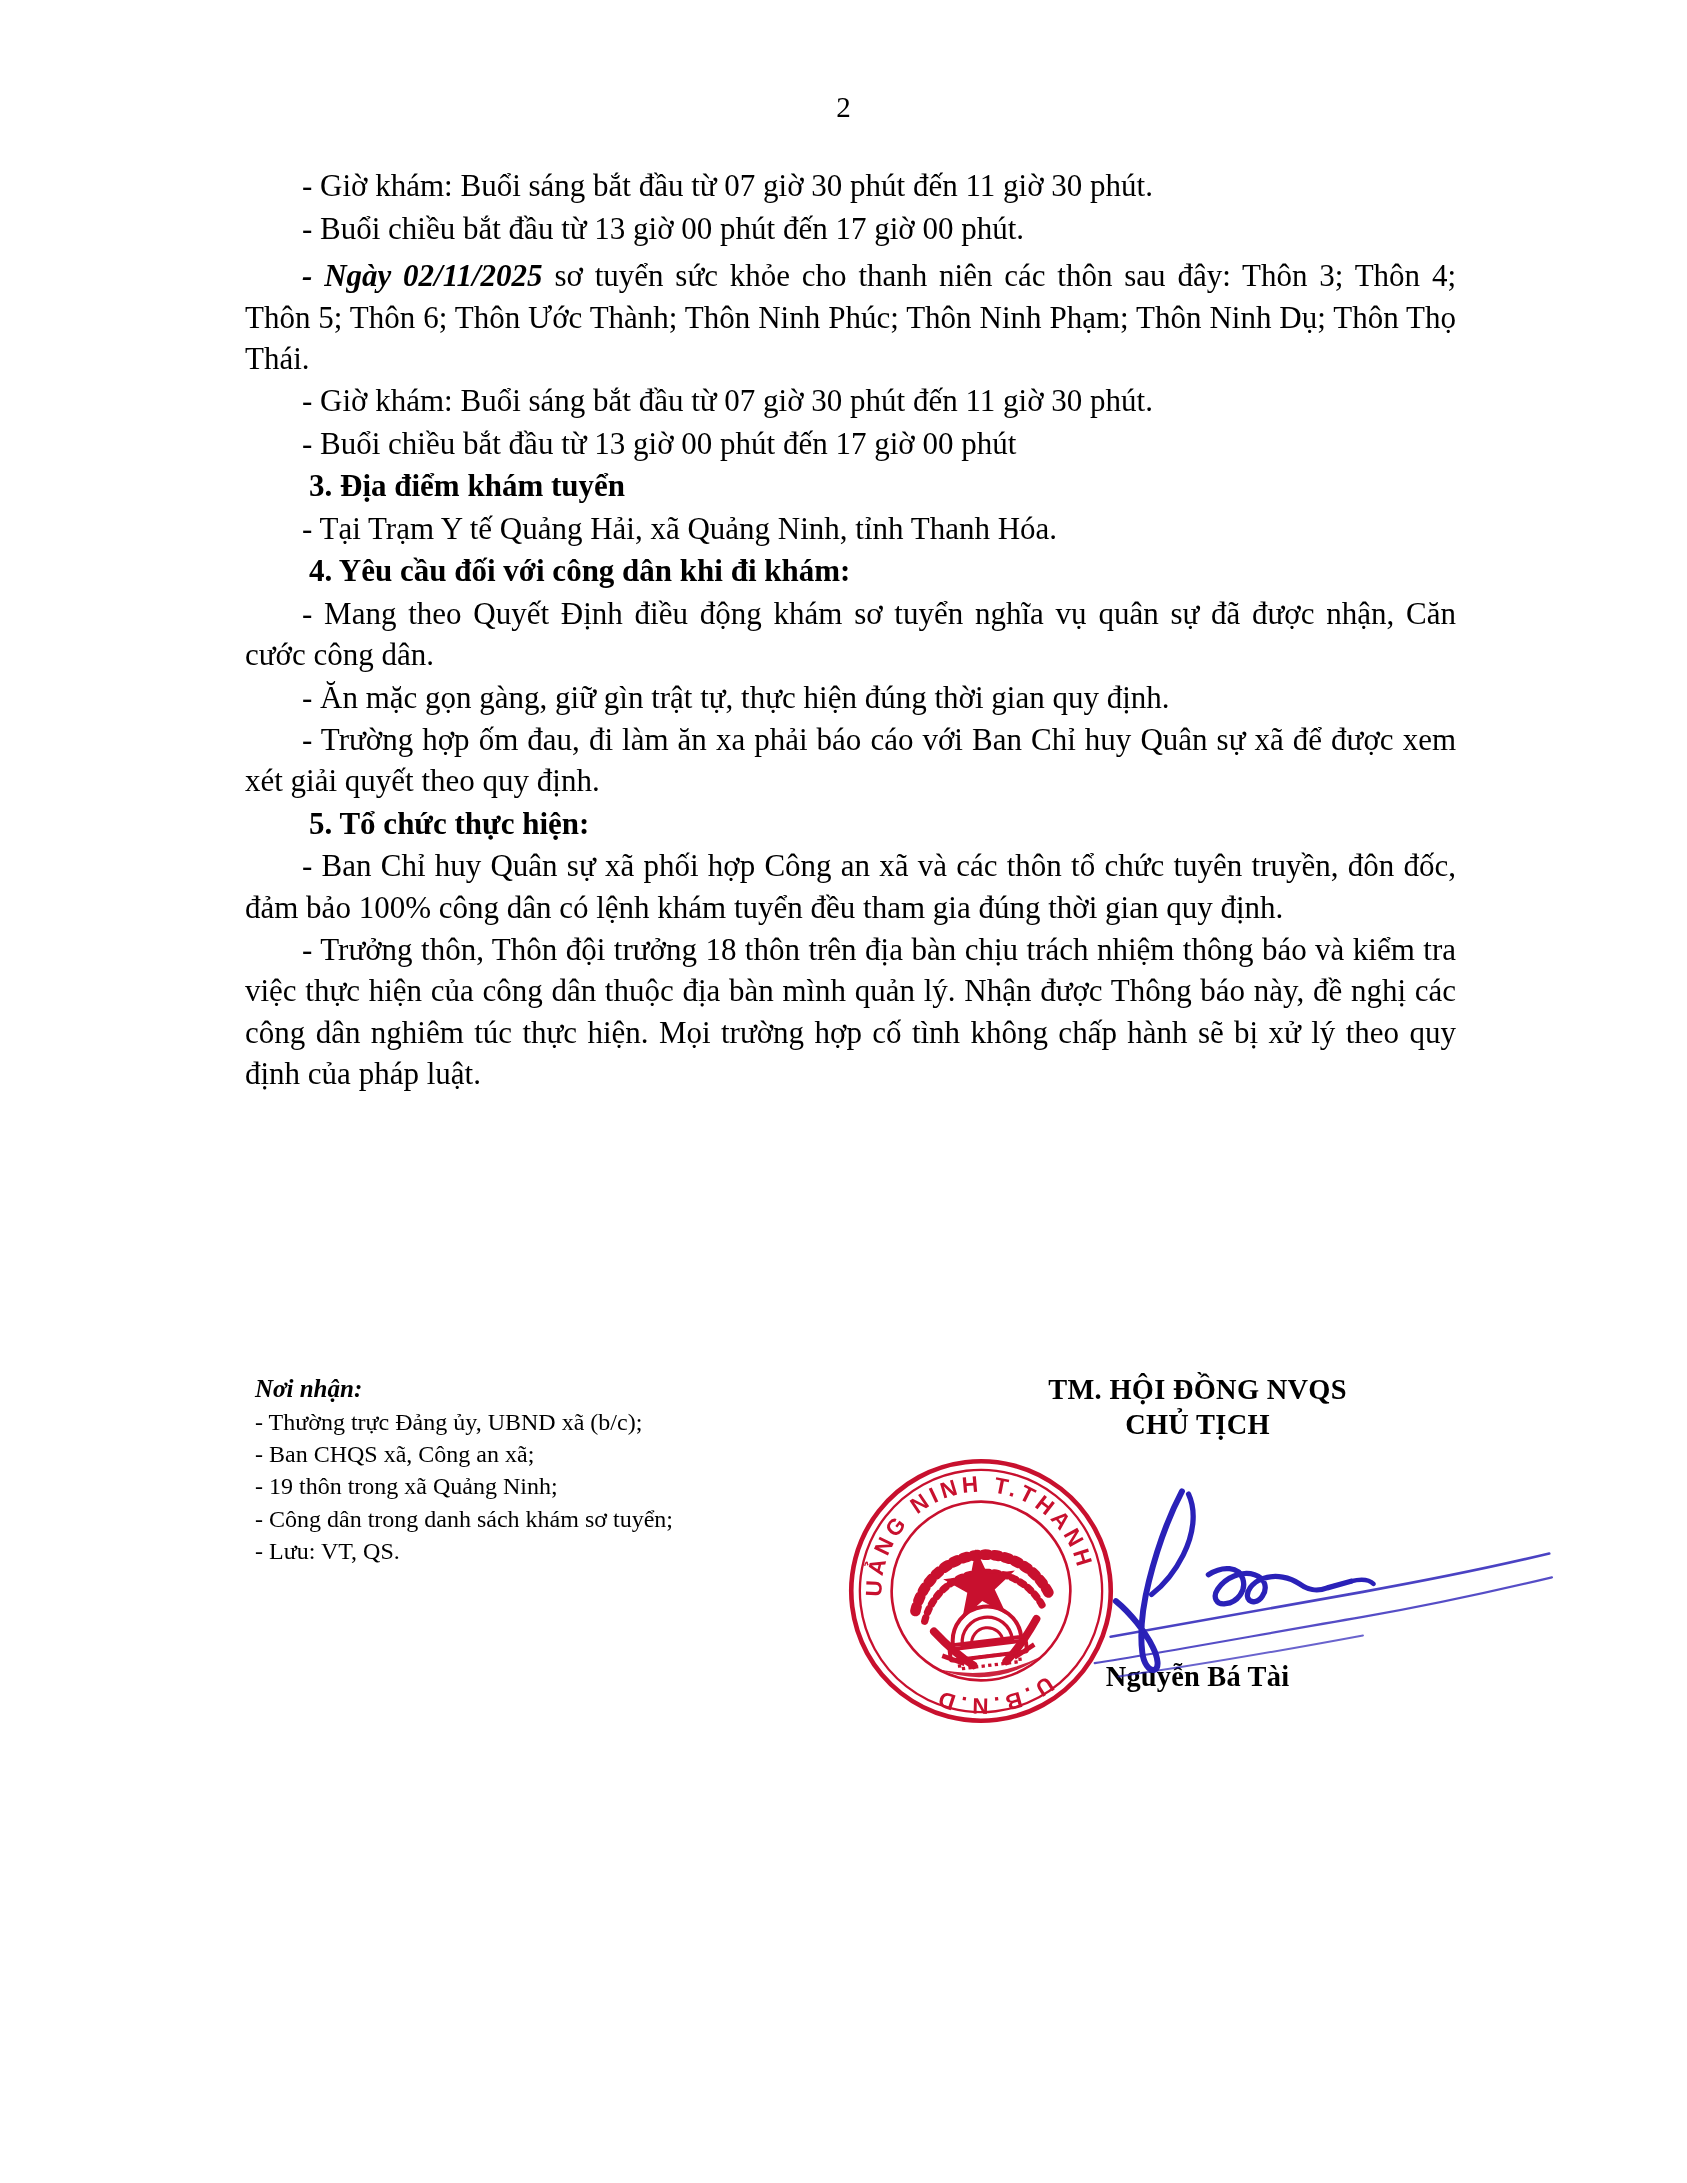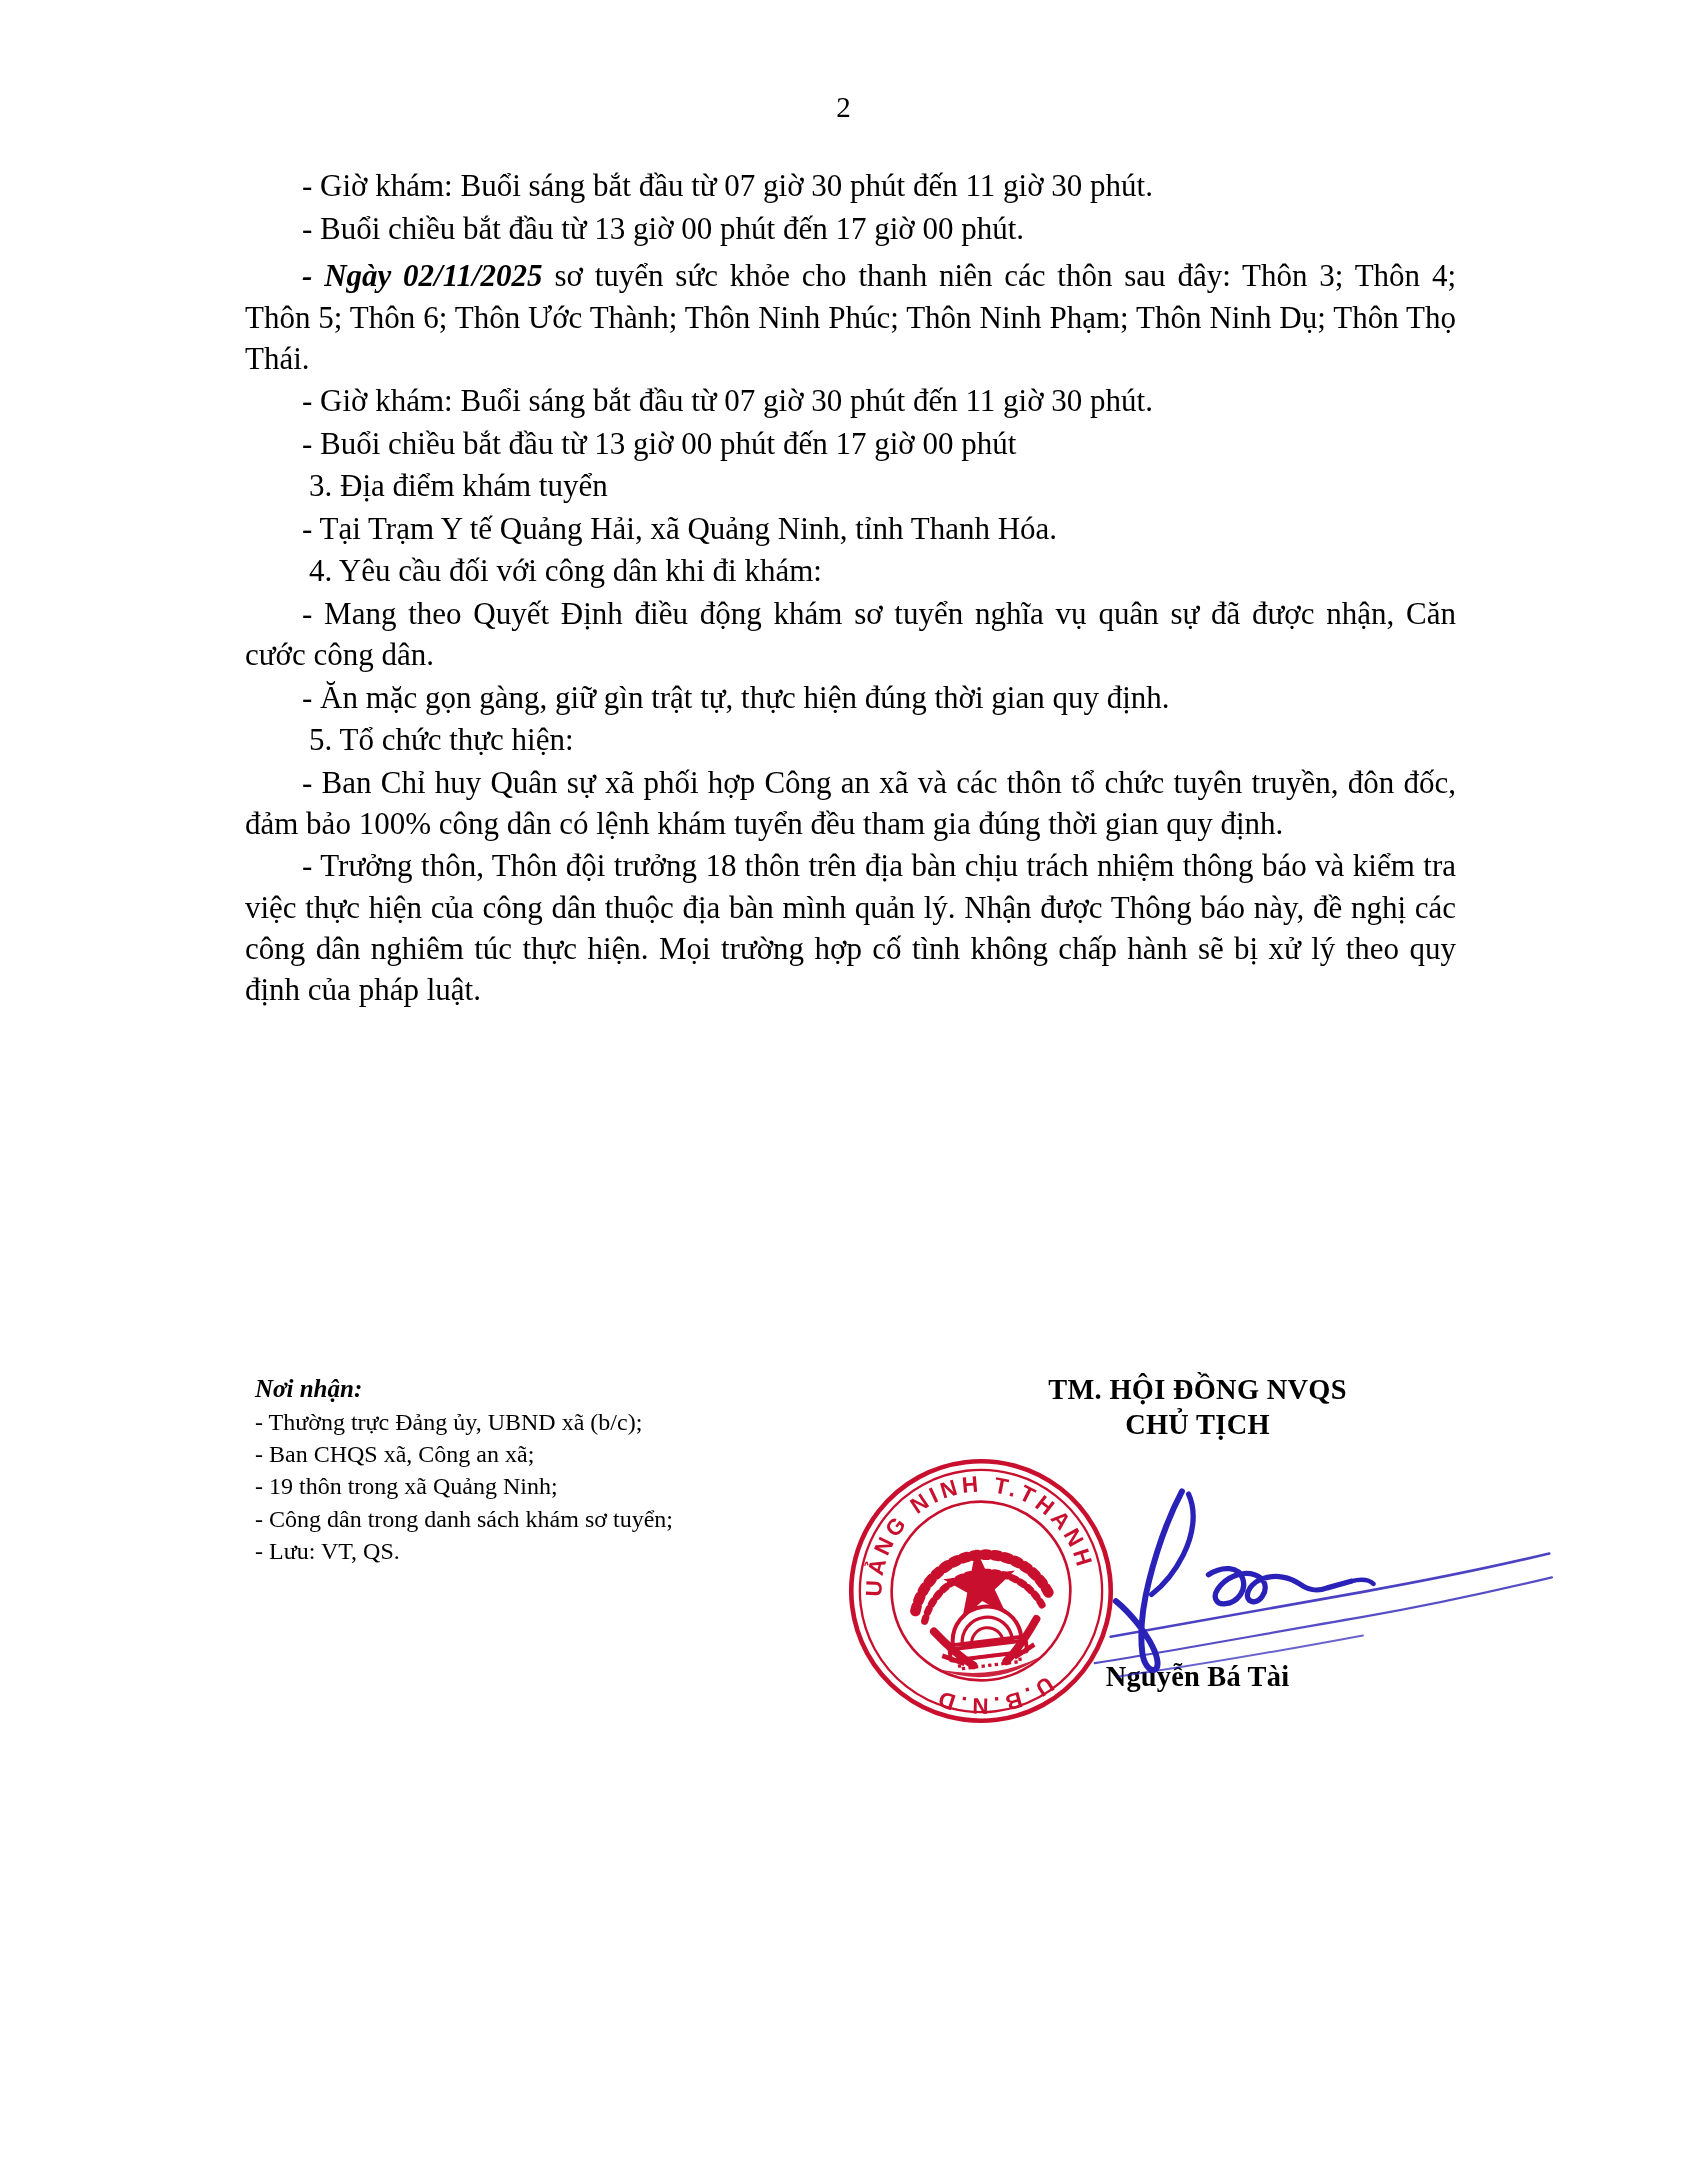--- a/index.html
+++ b/index.html
@@ -48,21 +48,21 @@
   .para.nojust {
     text-align: left;
   }
   .bolditalic {
     font-weight: bold;
     font-style: italic;
   }
   .heading {
     font-size: 31px;
     line-height: 1.33;
-    font-weight: normal;
+    font-weight: bold;
     margin: 0 0 1.3px 0;
     text-indent: 64px;
     text-align: left;
   }
   .gap-small { height: 5.3px; }
 
   
   .footer {
     position: absolute;
     left: 0;
@@ -152,20 +152,21 @@
 
     <p class="para indent nojust">- Giờ khám:  Buổi sáng bắt đầu từ 07 giờ 30 phút đến 11 giờ 30 phút.</p>
     <p class="para indent nojust">- Buổi chiều bắt đầu từ 13 giờ 00 phút đến 17 giờ 00 phút</p>
 
     <p class="heading">3. Địa điểm khám tuyển</p>
     <p class="para indent nojust">- Tại Trạm Y tế Quảng Hải, xã Quảng Ninh, tỉnh Thanh Hóa.</p>
 
     <p class="heading">4. Yêu cầu đối với công dân khi đi khám:</p>
     <p class="para indent">- Mang theo Quyết Định điều động khám sơ tuyển nghĩa vụ quân sự đã được nhận, Căn cước công dân.</p>
     <p class="para indent">- Ăn mặc gọn gàng, giữ gìn trật tự, thực hiện đúng thời gian quy định.</p>
+    <p class="para indent">- Trường hợp ốm đau, đi làm ăn xa phải báo cáo với Ban Chỉ huy Quân sự xã để được xem xét giải quyết theo quy định.</p>
 
     <p class="heading">5. Tổ chức thực hiện:</p>
     <p class="para indent">- Ban Chỉ huy Quân sự xã phối hợp Công an xã và các thôn tổ chức tuyên truyền, đôn đốc, đảm bảo 100% công dân có lệnh khám tuyển đều tham gia đúng thời gian quy định.</p>
     <p class="para indent">- Trưởng thôn, Thôn đội trưởng 18 thôn trên địa bàn chịu trách nhiệm thông báo và kiểm tra việc thực hiện của công dân thuộc địa bàn mình quản lý.  Nhận được Thông báo này, đề nghị các công dân nghiêm túc thực hiện. Mọi trường hợp cố tình không chấp hành sẽ bị xử lý theo quy định của pháp luật.</p>
 
   </div>
 
   <div class="footer">
 
     <div class="recipients">

